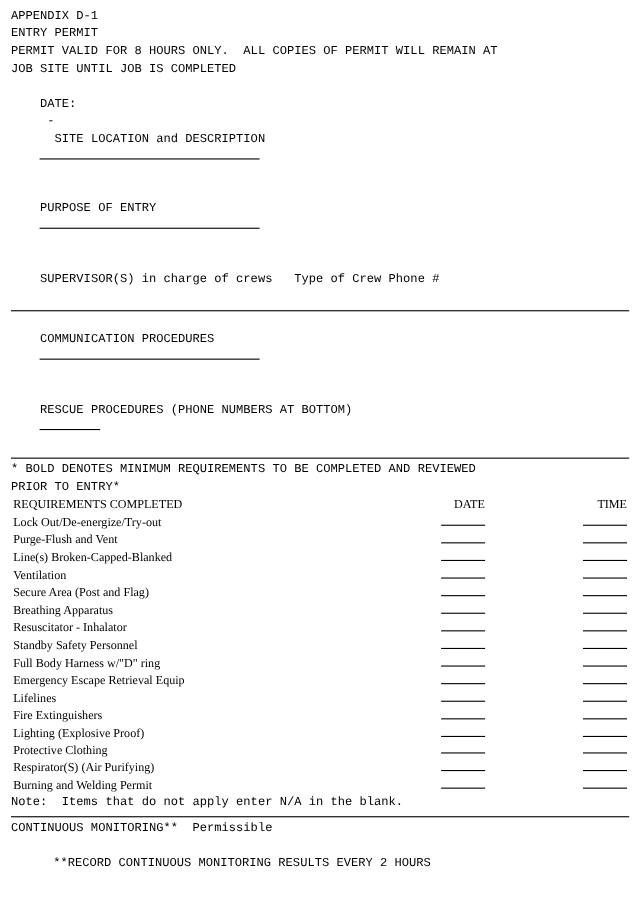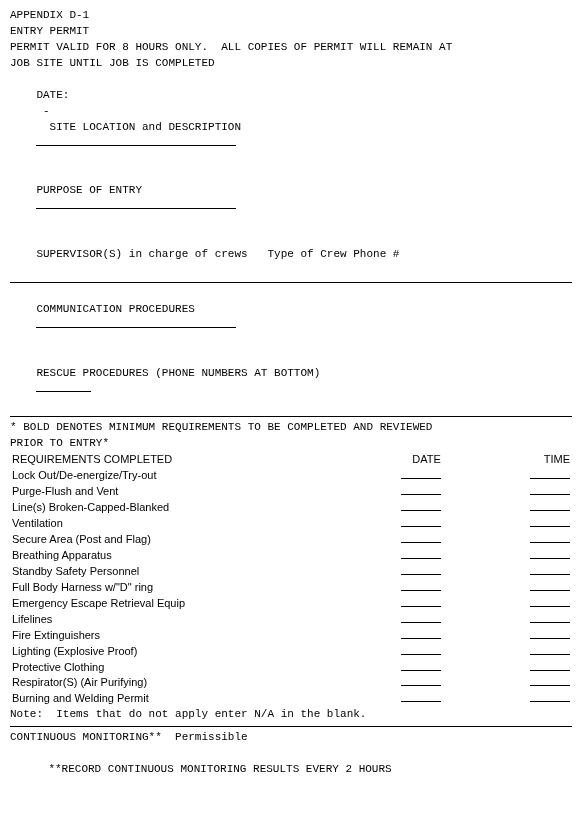--- a/index.html
+++ b/index.html
@@ -28,21 +28,21 @@
     }
     .section-divider {
       border-top: 1px solid #000;
       margin: 3px 0;
     }
     table.requirements {
       width: 100%;
       border-collapse: collapse;
     }
     table.requirements td {
-      font-family: Liberation Sans, sans-serif;
+      font-family: Liberation Serif, serif;
       font-size: 11px;
       padding: 0 2px;
       line-height: 1.45;
     }
     table.requirements .label-col {
       width: 55%;
     }
     table.requirements .date-col {
       width: 22%;
       text-align: right;
@@ -137,20 +137,25 @@
       <td class="label-col">Secure Area (Post and Flag)</td>
       <td class="date-col"><span style="display:inline-block;border-bottom:1px solid #000;width:40px;"></span></td>
       <td class="time-col"><span style="display:inline-block;border-bottom:1px solid #000;width:40px;"></span></td>
     </tr>
         <tr>
       <td class="label-col">Breathing Apparatus</td>
       <td class="date-col"><span style="display:inline-block;border-bottom:1px solid #000;width:40px;"></span></td>
       <td class="time-col"><span style="display:inline-block;border-bottom:1px solid #000;width:40px;"></span></td>
     </tr>
         <tr>
+      <td class="label-col">Resuscitator - Inhalator</td>
+      <td class="date-col"><span style="display:inline-block;border-bottom:1px solid #000;width:40px;"></span></td>
+      <td class="time-col"><span style="display:inline-block;border-bottom:1px solid #000;width:40px;"></span></td>
+    </tr>
+        <tr>
       <td class="label-col">Standby Safety Personnel</td>
       <td class="date-col"><span style="display:inline-block;border-bottom:1px solid #000;width:40px;"></span></td>
       <td class="time-col"><span style="display:inline-block;border-bottom:1px solid #000;width:40px;"></span></td>
     </tr>
         <tr>
       <td class="label-col">Full Body Harness w/"D" ring</td>
       <td class="date-col"><span style="display:inline-block;border-bottom:1px solid #000;width:40px;"></span></td>
       <td class="time-col"><span style="display:inline-block;border-bottom:1px solid #000;width:40px;"></span></td>
     </tr>
         <tr>

